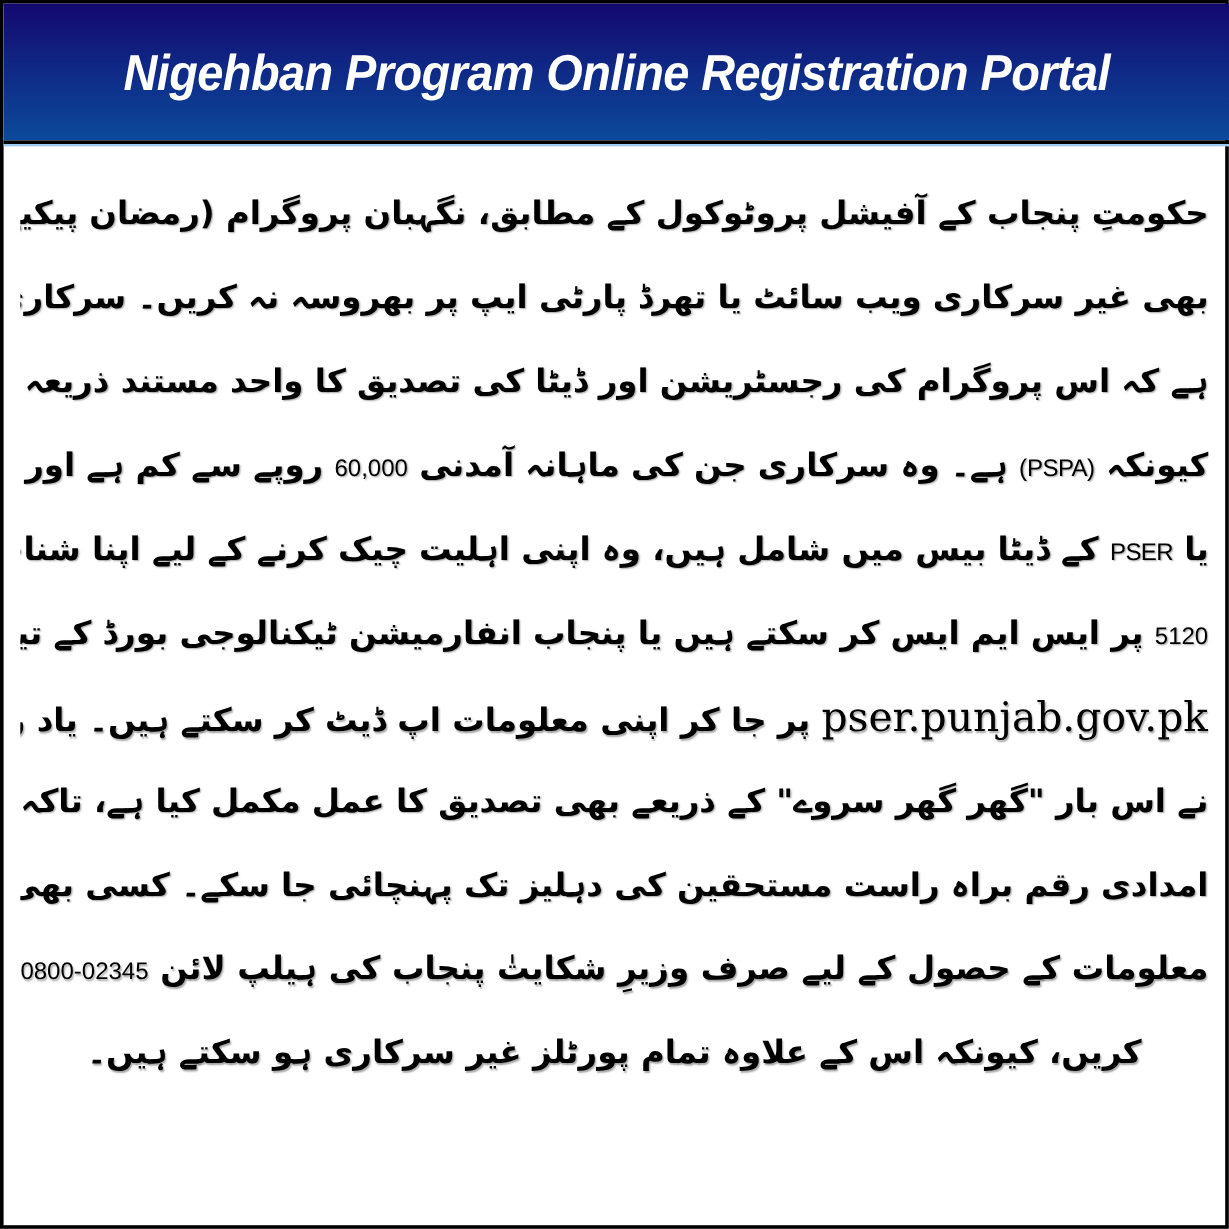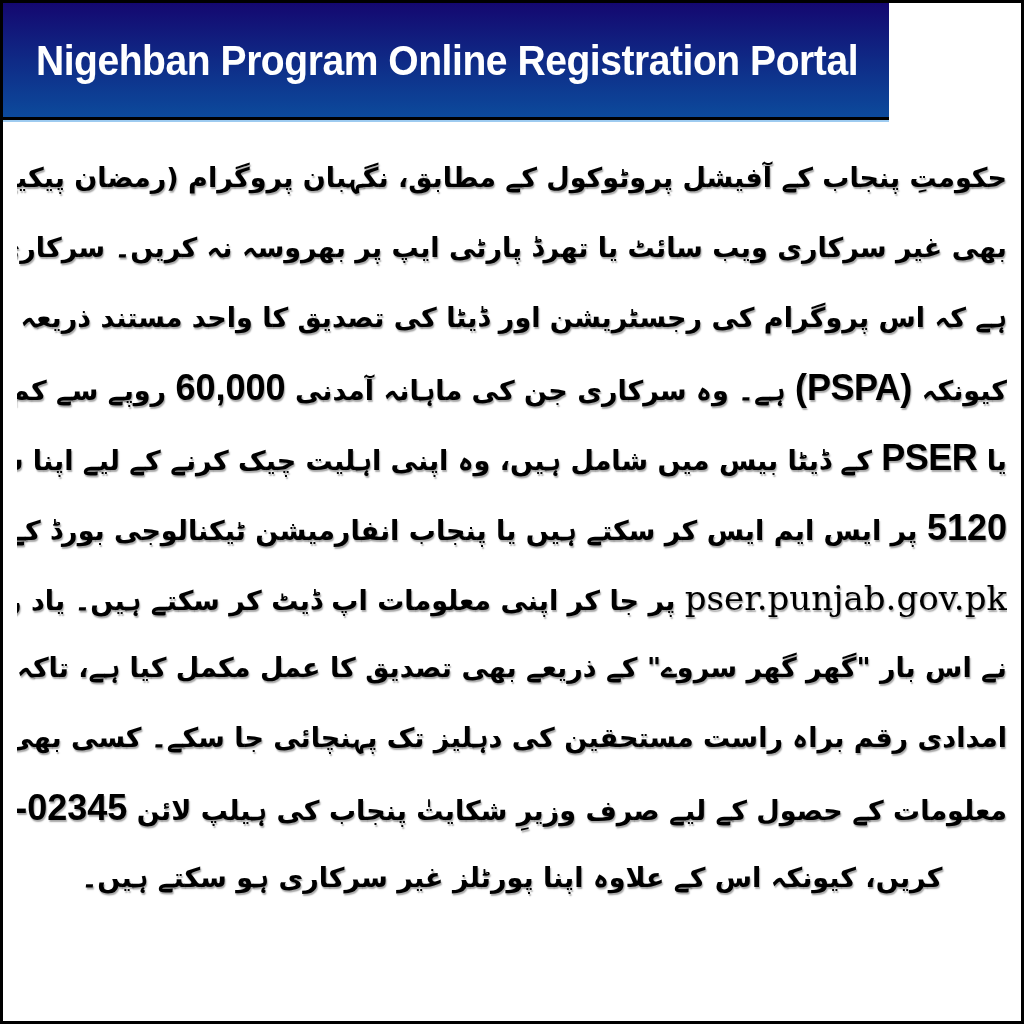--- a/index.html
+++ b/index.html
@@ -15,28 +15,29 @@
       left: 0; top: 0;
       width: 1024px;
       height: 1024px;
       box-sizing: border-box;
       border: 3px solid #000000;
       background: #ffffff;
     }
     .banner {
       position: absolute;
       left: 0; top: 0;
-      width: 886px;
+      width: 1022px;
       height: 114px;
       background: linear-gradient(to bottom, #140870 0%, #0f2a86 50%, #0c4a9c 100%);
       border-bottom: 3px solid #000000;
       box-shadow: 0 2px 0 #9ecbf0;
       display: flex;
       align-items: center;
-      justify-content: flex-end;
+      justify-content: center;
+      font-style: italic;
     }
     .banner-title {
       font-family: "Liberation Sans", sans-serif;
       font-weight: bold;
       color: #ffffff;
       font-size: 42px;
       letter-spacing: -0.5px;
       transform: scaleX(0.93);
       white-space: nowrap;
       margin-top: 2px;
@@ -60,22 +61,22 @@
       text-align: justify;
       text-align-last: justify;
       overflow: hidden;
     }
     .line.center {
       text-align: center;
       text-align-last: center;
     }
     .latin {
       font-family: "Liberation Sans", sans-serif;
-      font-weight: bold;
-      font-size: 36px;
+      font-weight: normal;
+      font-size: 20px;
       letter-spacing: -0.5px;
     }
     .url {
       font-family: "DejaVu Serif", serif;
       font-weight: normal;
       font-size: 34px;
     }
   </style>
 </head>
 <body>
@@ -119,16 +120,16 @@
 
     <div class="line">نے اس بار "گھر گھر سروے" کے ذریعے بھی تصدیق کا عمل مکمل کیا ہے، تاکہ راشن بیگ یا</div>
     <div class="line">امدادی رقم براہ راست مستحقین کی دہلیز تک پہنچائی جا سکے۔ کسی بھی قسم کی شکایت یا سرکاری</div>
 
     <div class="line">
       <span>معلومات کے حصول کے لیے صرف وزیرِ شکایتٰ پنجاب کی ہیلپ لائن</span>
       <span class="latin" dir="ltr">0800-02345</span>
       
     </div>
 
-    <div class="line center">کریں، کیونکہ اس کے علاوہ اپنا پورٹلز غیر سرکاری ہو سکتے ہیں۔</div>
+    <div class="line center">کریں، کیونکہ اس کے علاوہ تمام پورٹلز غیر سرکاری ہو سکتے ہیں۔</div>
 
   </div>
 </div>
 
 </body></html>

